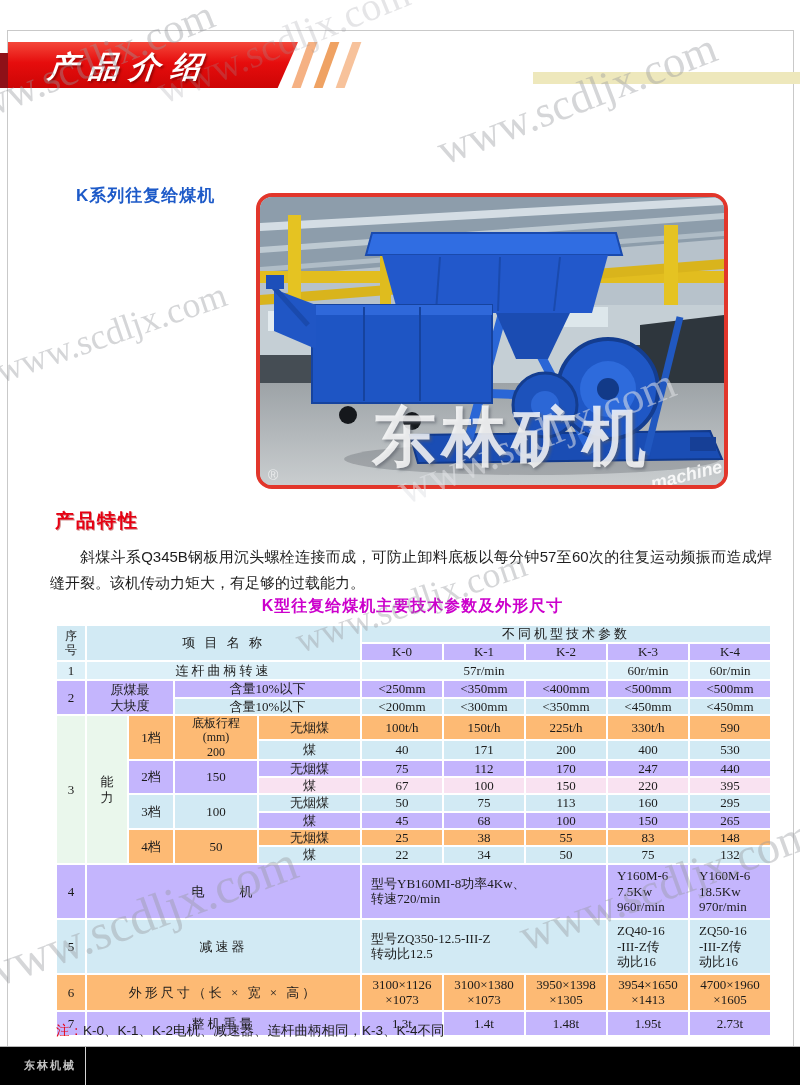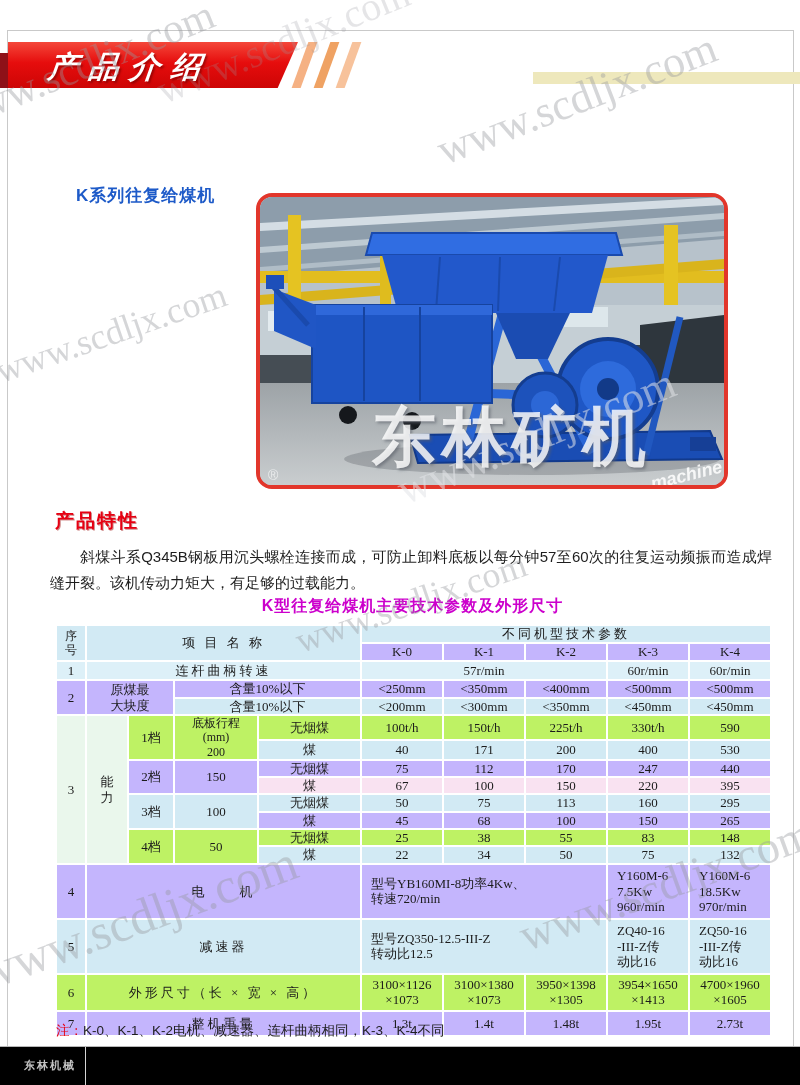--- a/index.html
+++ b/index.html
@@ -51,21 +51,21 @@
          color:#1e1e1e;text-align:justify;text-indent:2em;}
   
   .table-title{position:absolute;left:55px;top:596px;width:715px;text-align:center;font-size:16px;
          font-weight:bold;color:#cc00cc;letter-spacing:1px;}
   table.spec{position:absolute;left:55px;top:624px;width:715px;border-collapse:collapse;table-layout:fixed;
          font-family:"Liberation Serif","DejaVu Serif",serif;font-size:13px;color:#1b1b1b;z-index:2;}
   table.spec td{border:2px solid #ffffff;text-align:center;vertical-align:middle;white-space:pre-line;
          padding:0 1px;line-height:1.18;overflow:hidden;}
   .bg-blue{background:#d2eaf4;}  .bg-blue2{background:#ddf0f8;}
   .bg-cream{background:#c4b5fd;margin-left:36px;} .bg-pink{background:#f9e2f1;}
-  .bg-green{background:#eaf7ec;} .bg-white2{background:#bef264;margin-top:10px;}
+  .bg-green{background:#eaf7ec;} .bg-white2{background:#fdba74;margin-top:10px;}
   .lbl{letter-spacing:3px;font-weight:500;}
   .left{text-align:left !important;padding-left:9px !important;}
   .small-lh{font-size:12px;line-height:1.05;}
   tr.hdr1{height:18px;} tr.hdr2{height:18px;} tr.r1{height:19px;}
   tr.r2a{height:18px;} tr.r2b{height:17px;}
   tr.g1a{height:21px;} tr.gsm{height:16px;}
   tr.motor{height:55px;} tr.reducer{height:55px;} tr.dims{height:37px;} tr.weight{height:25px;}
   
   .note{position:absolute;left:56px;top:1022px;font-size:13.5px;color:#1e1e1e;z-index:2;}
   .note .nl{color:#e60012;}

